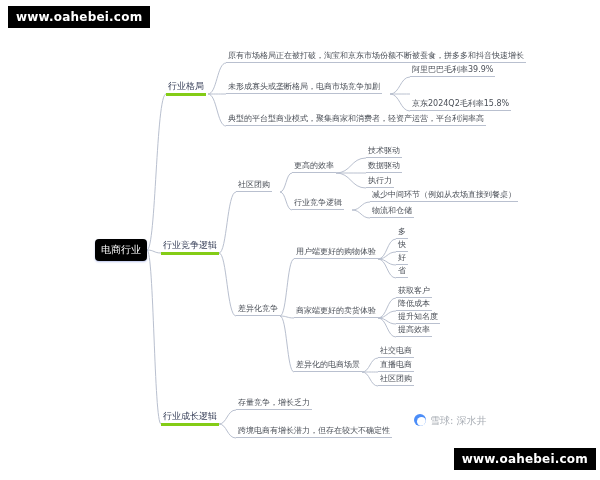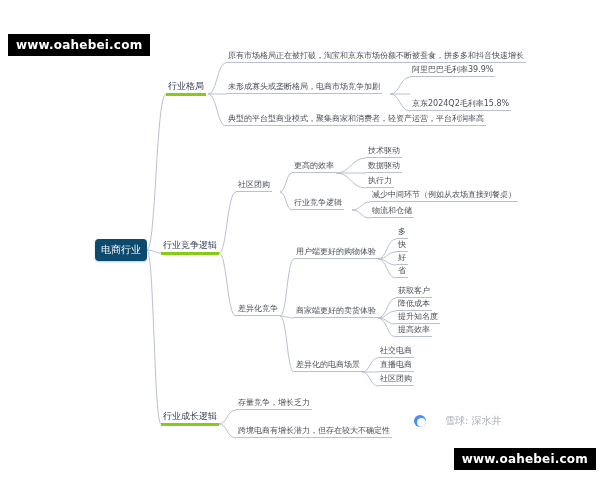--- a/index.html
+++ b/index.html
@@ -3,28 +3,28 @@
 <meta charset="utf-8">
 <style>
   html,body{margin:0;padding:0;background:#fff;}
   .canvas{position:relative;width:600px;height:480px;background:#ffffff;overflow:hidden;
           font-family:"DejaVu Sans",sans-serif;}
   svg.links{position:absolute;left:0;top:0;width:600px;height:480px;}
   svg.links path{fill:none;stroke:#b9c0cf;stroke-width:1;}
   .node{position:absolute;white-space:nowrap;font-size:8px;line-height:10px;
         padding:0 2px 1px 2px;border-bottom:1px solid #b9c0cf;color:#4a4f57;}
   .lvl1{font-size:9px;line-height:11px;color:#39415a;border-bottom:3px solid #84cc16;}
-  .root-node{position:absolute;width:52px;height:22px;background:#0c4a6e;border-radius:4px;
+  .root-node{position:absolute;width:52px;height:22px;background:#000000;border-radius:4px;
              color:#fff;font-size:10px;display:flex;align-items:center;justify-content:center;
              box-shadow:0 1px 2px rgba(60,90,200,.35);}
   .wm{position:absolute;background:#000;color:#fff;font-weight:bold;font-size:12px;
-      padding:4px 8px;letter-spacing:.2px;margin-top:28px;}
+      padding:4px 8px;letter-spacing:.2px;}
   .wm-tl{left:8px;top:6px;}
   .wm-br{right:4px;bottom:10px;}
-  .xq{position:absolute;left:414px;top:414px;display:flex;align-items:center;gap:19px;
+  .xq{position:absolute;left:414px;top:414px;display:flex;align-items:flex-start;gap:4px;
       color:#a9aeb5;font-size:10px;}
   .xq-icon{width:12px;height:12px;border-radius:50%;background:#4b8df8;position:relative;
            overflow:hidden;flex:0 0 auto;}
   .xq-icon::after{content:"";position:absolute;left:3px;top:3px;width:9px;height:9px;
                   border-radius:50%;background:#fff;}
 </style>
 </head>
 <body>
 
 <div class="canvas">

